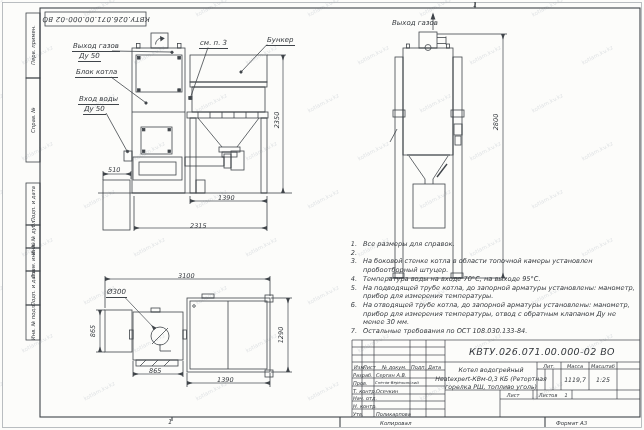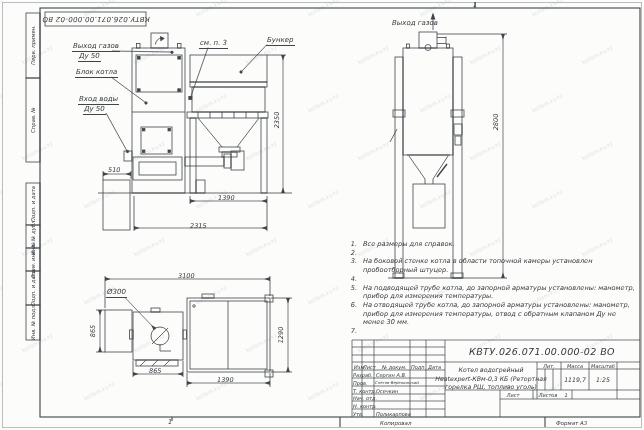--- a/index.html
+++ b/index.html
@@ -345,31 +345,33 @@
       </div>
     <div class="note">
         <span class="n">2.</span>
       </div>
     <div class="note">
         <span class="n">3.</span>
         <span>На боковой стенке котла в области топочной камеры установлен пробоотборный штуцер.</span>
       </div>
     <div class="note">
         <span class="n">4.</span>
+        <span>Температура воды на входе 70°С, на выходе 95°С.</span>
       </div>
     <div class="note">
         <span class="n">5.</span>
         <span>На подводящей трубе котла, до запорной арматуры установлены: манометр, прибор для измерения температуры.</span>
       </div>
     <div class="note">
         <span class="n">6.</span>
         <span>На отводящей трубе котла, до запорной арматуры установлены: манометр, прибор для измерения температуры, отвод с обратным клапаном Ду не менее 30 мм.</span>
       </div>
     <div class="note">
         <span class="n">7.</span>
+        <span>Остальные требования по ОСТ 108.030.133-84.</span>
       </div>
   </div>
 
   <div class="txt docnum" style="left:542px;top:351px;">КВТУ.026.071.00.000-02 ВО</div>
   <div class="txt tb6 ctr" style="left:491px;top:369px;">Котел водогрейный</div>
   <div class="txt tb6 ctr" style="left:491px;top:377.5px;">Heatexpert-КВм-0,3 КБ (Ретортная</div>
   <div class="txt tb6 ctr" style="left:491px;top:386px;">горелка РШ, топливо уголь)</div>
 
   <div class="txt tb ctr" style="left:549px;top:365.5px;">Лит.</div>
   <div class="txt tb ctr" style="left:575px;top:365.5px;">Масса</div>

